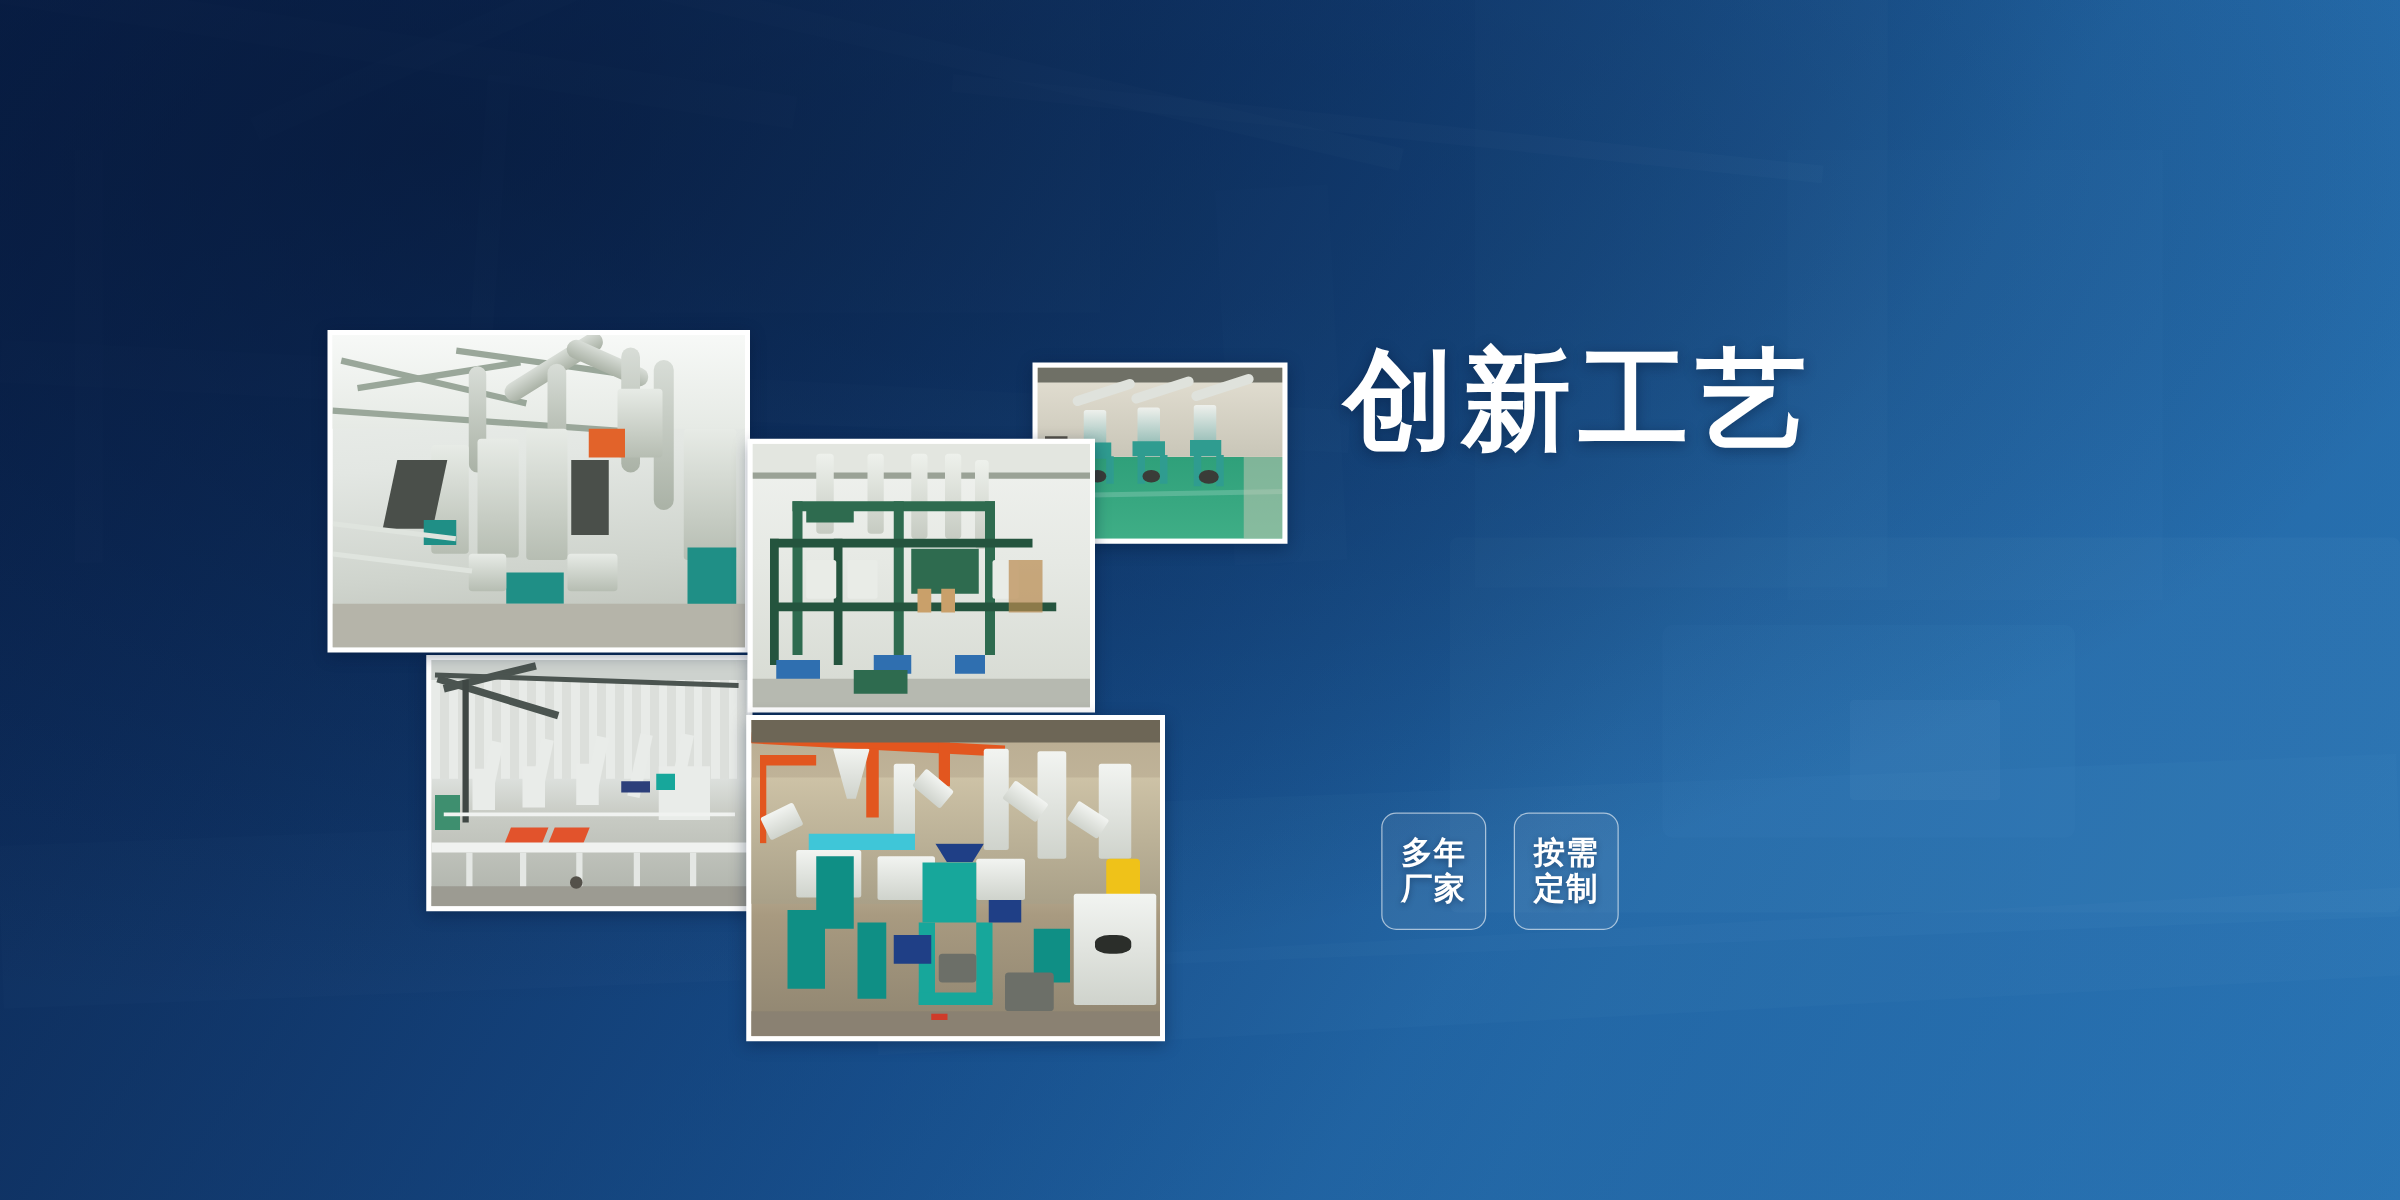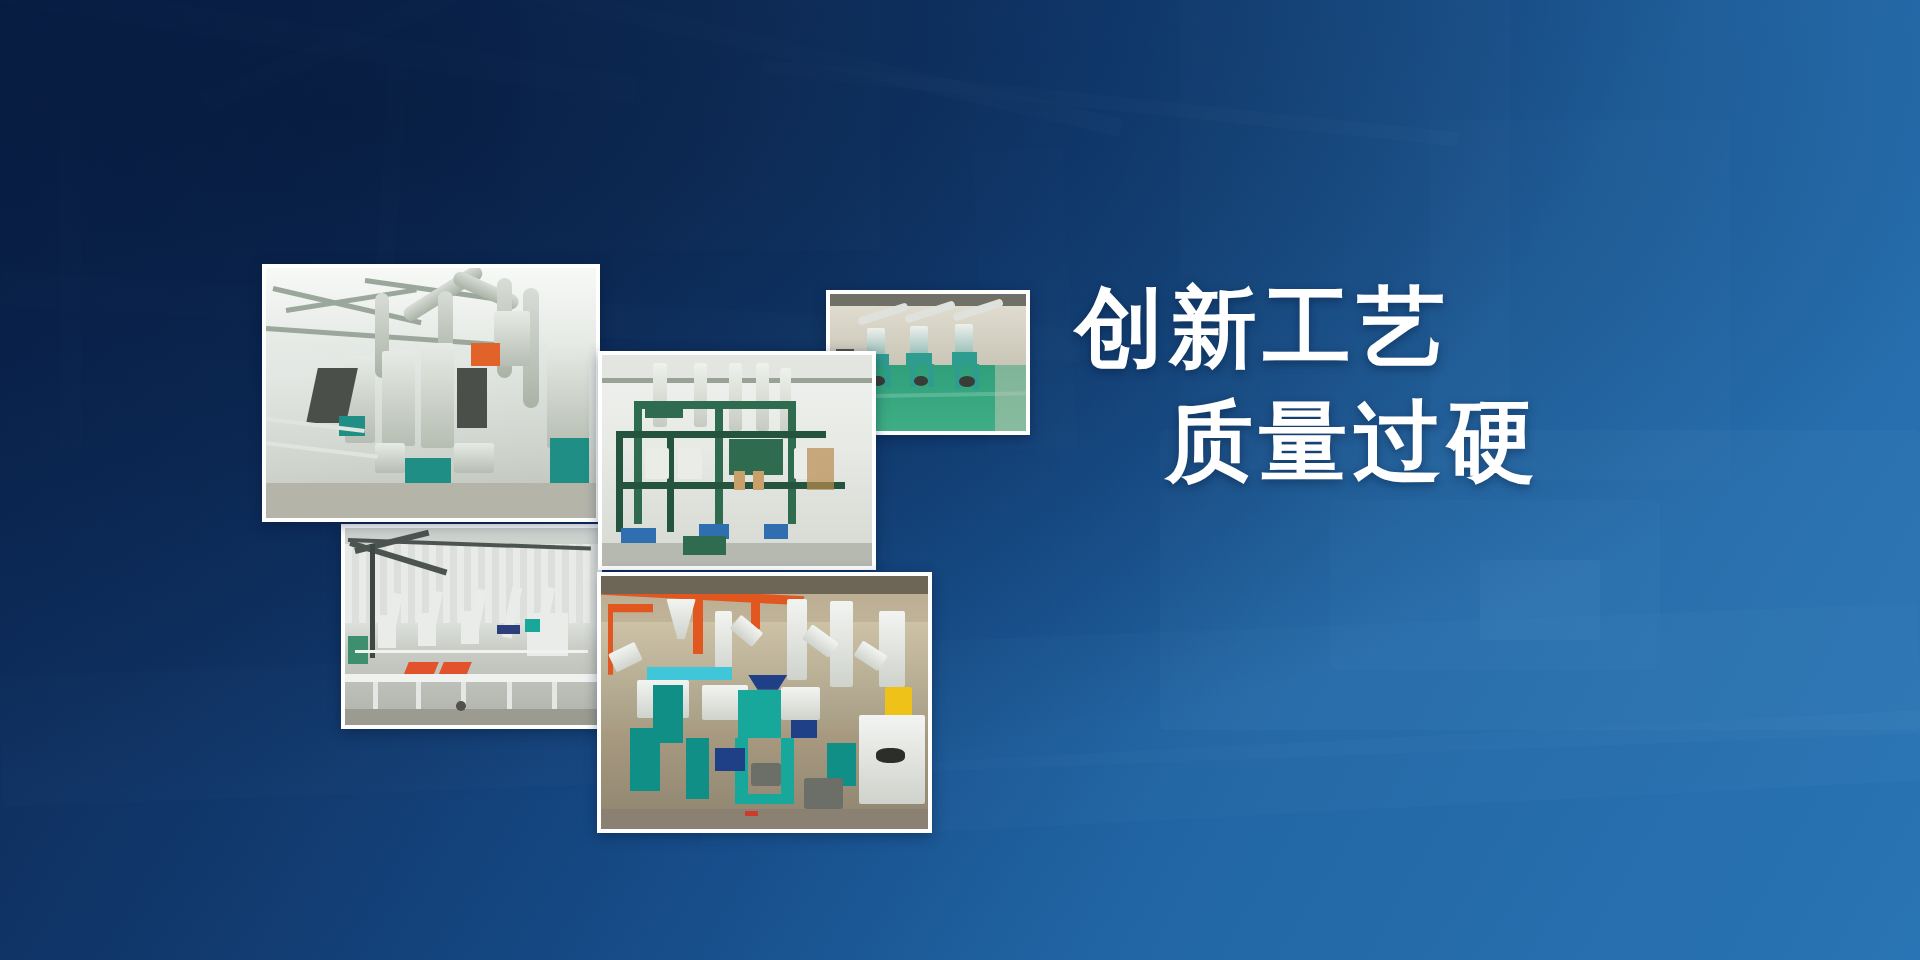--- a/index.html
+++ b/index.html
@@ -119,21 +119,21 @@
   .s5 .yel{background:#efc219;border-radius:3px;}
   .s5 .cyan{background:#3fc6d8;}
   .s5 .grey{background:#6c6f68;border-radius:3px;}
 
   
   .content{position:absolute;left:1005px;top:0;width:660px;height:960px;}
 
   .headline{position:absolute;left:0;top:282px;width:660px;}
   .hl-line{color:#ffffff;font-weight:700;letter-spacing:6px;line-height:1.04;
            text-shadow:0 3px 10px rgba(0,18,45,.40);white-space:nowrap;}
-  .hl-1{font-size:88px;margin-left:70px;}
+  .hl-1{font-size:88px;margin-left:70px;font-family:Liberation Mono, monospace;}
   .hl-2{font-size:88px;margin-left:160px;margin-top:22px;}
 
   .subtitle{position:absolute;left:0;top:565px;width:700px;
             color:#ffffff;font-size:22px;font-weight:700;letter-spacing:.5px;
             white-space:nowrap;text-shadow:0 2px 6px rgba(0,20,50,.45);}
 
   .badges{position:absolute;left:100px;top:650px;display:flex;gap:22px;}
   .badge{width:82px;height:92px;border:1.5px solid rgba(255,255,255,.58);
          border-radius:12px;background:rgba(255,255,255,.07);
          display:flex;flex-direction:column;align-items:center;justify-content:center;
@@ -348,21 +348,28 @@
         </div>
       </div>
     </div>
 
   </div>
 
   <div class="content">
 
     <div class="headline">
       <div class="hl-line hl-1">创新工艺</div>
-      <div class="hl-line hl-2">质量过硬</div>
     </div>
 
 
     <div class="badges">
+      <div class="badge">
+        <span class="bl">多年</span>
+        <span class="bl">厂家</span>
+      </div>
+      <div class="badge">
+        <span class="bl">按需</span>
+        <span class="bl">定制</span>
+      </div>
     </div>
 
   </div>
 </div>
 
 </body></html>

